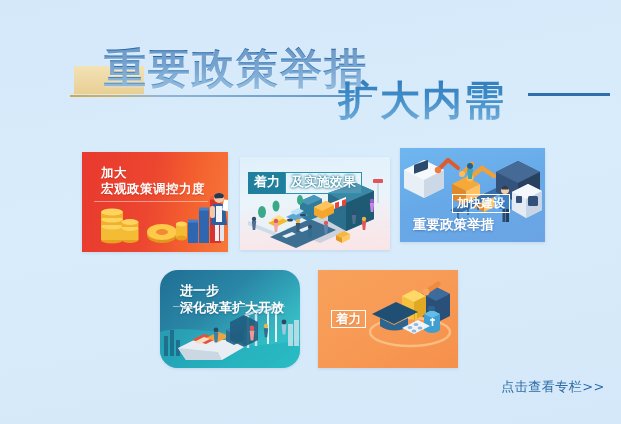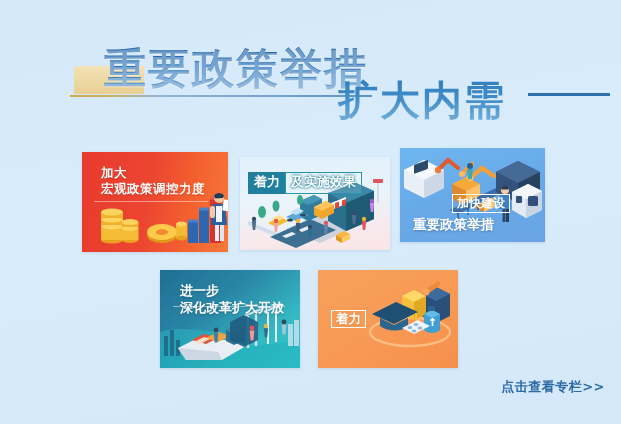--- a/index.html
+++ b/index.html
@@ -157,20 +157,21 @@
     font-size: 13.5px;
     display: block;
     text-shadow: 0 1px 2px rgba(30,70,130,.45);
   }
 
   
   #card-4 {
     left: 160px; top: 270px;
     width: 140px; height: 98px;
     background: linear-gradient(140deg, #1f6f93 0%, #2a86a6 38%, #35b7c2 72%, #3fd0cf 100%);
+    border-radius: 18px;
   }
   #card-4 .card-caption {
     left: 13px; top: 13px;
     color: #ffffff;
     font-size: 13px;
     text-shadow: 0 1px 2px rgba(10,60,85,.4);
   }
   #card-4 .cap-rule {
     position: absolute;
     left: 13px; top: 36px;
@@ -201,21 +202,21 @@
     margin-top: 5px;
     font-size: 14px;
   }
 
   
   #footer-link {
     position: absolute;
     right: 16px; top: 378px;
     font-size: 13px;
     color: #2c6ba6;
-    font-weight: bold;
+    font-weight: normal;
     letter-spacing: .5px;
     cursor: pointer;
     font-family: "DejaVu Sans", "Liberation Sans", sans-serif;
   }
 
   .art { position: absolute; inset: 0; }
 </style>
 </head>
 <body>
 

